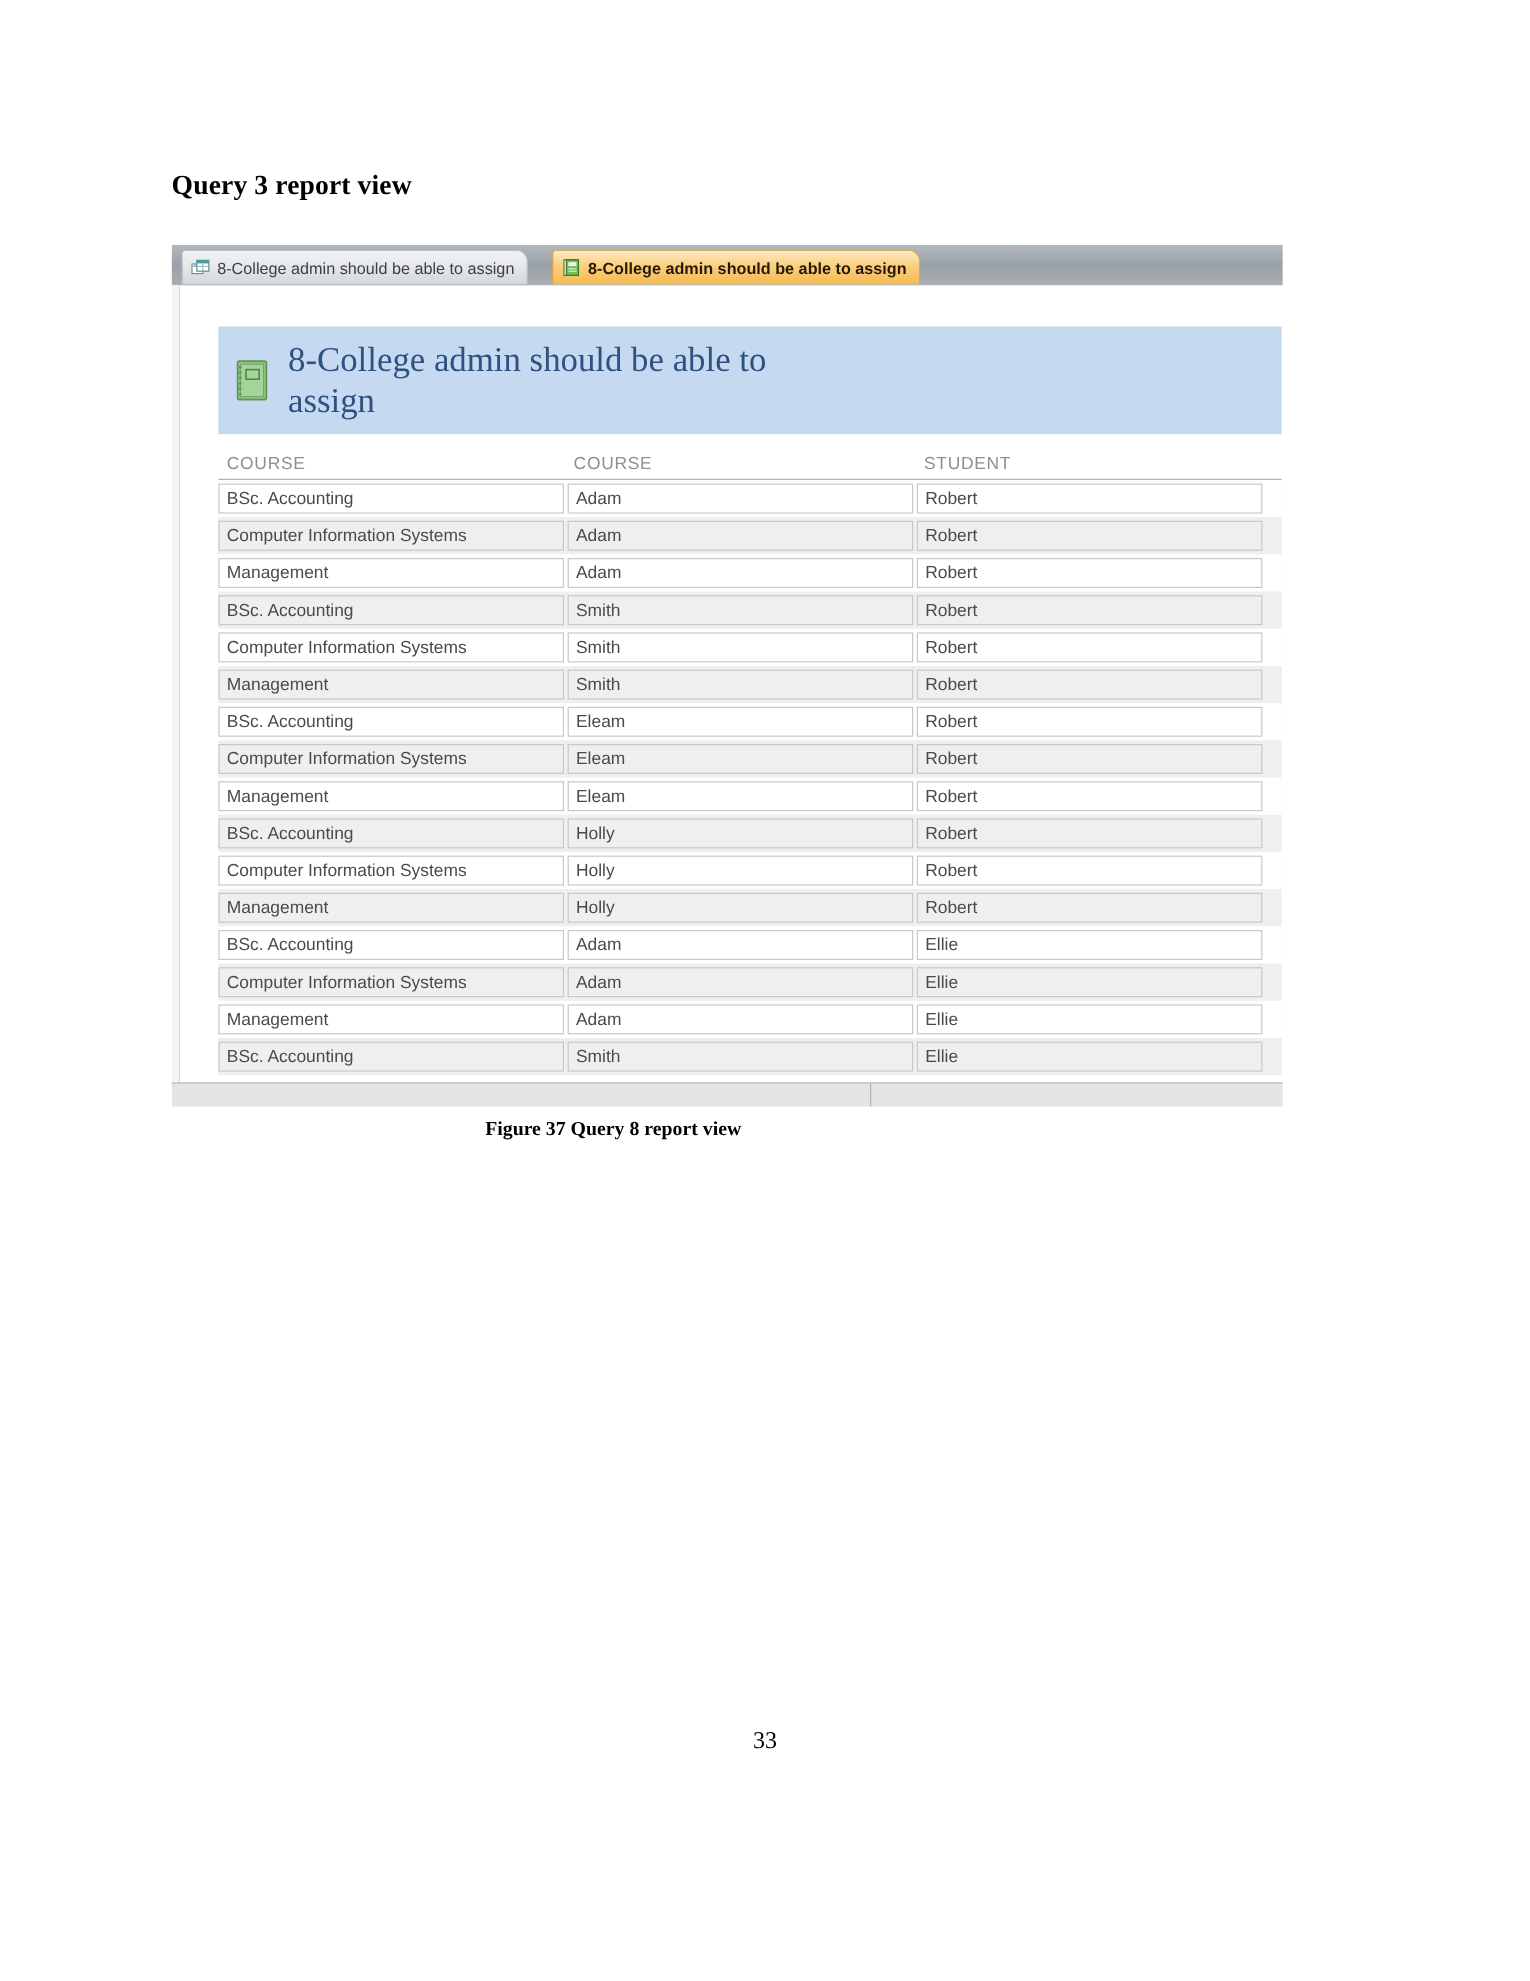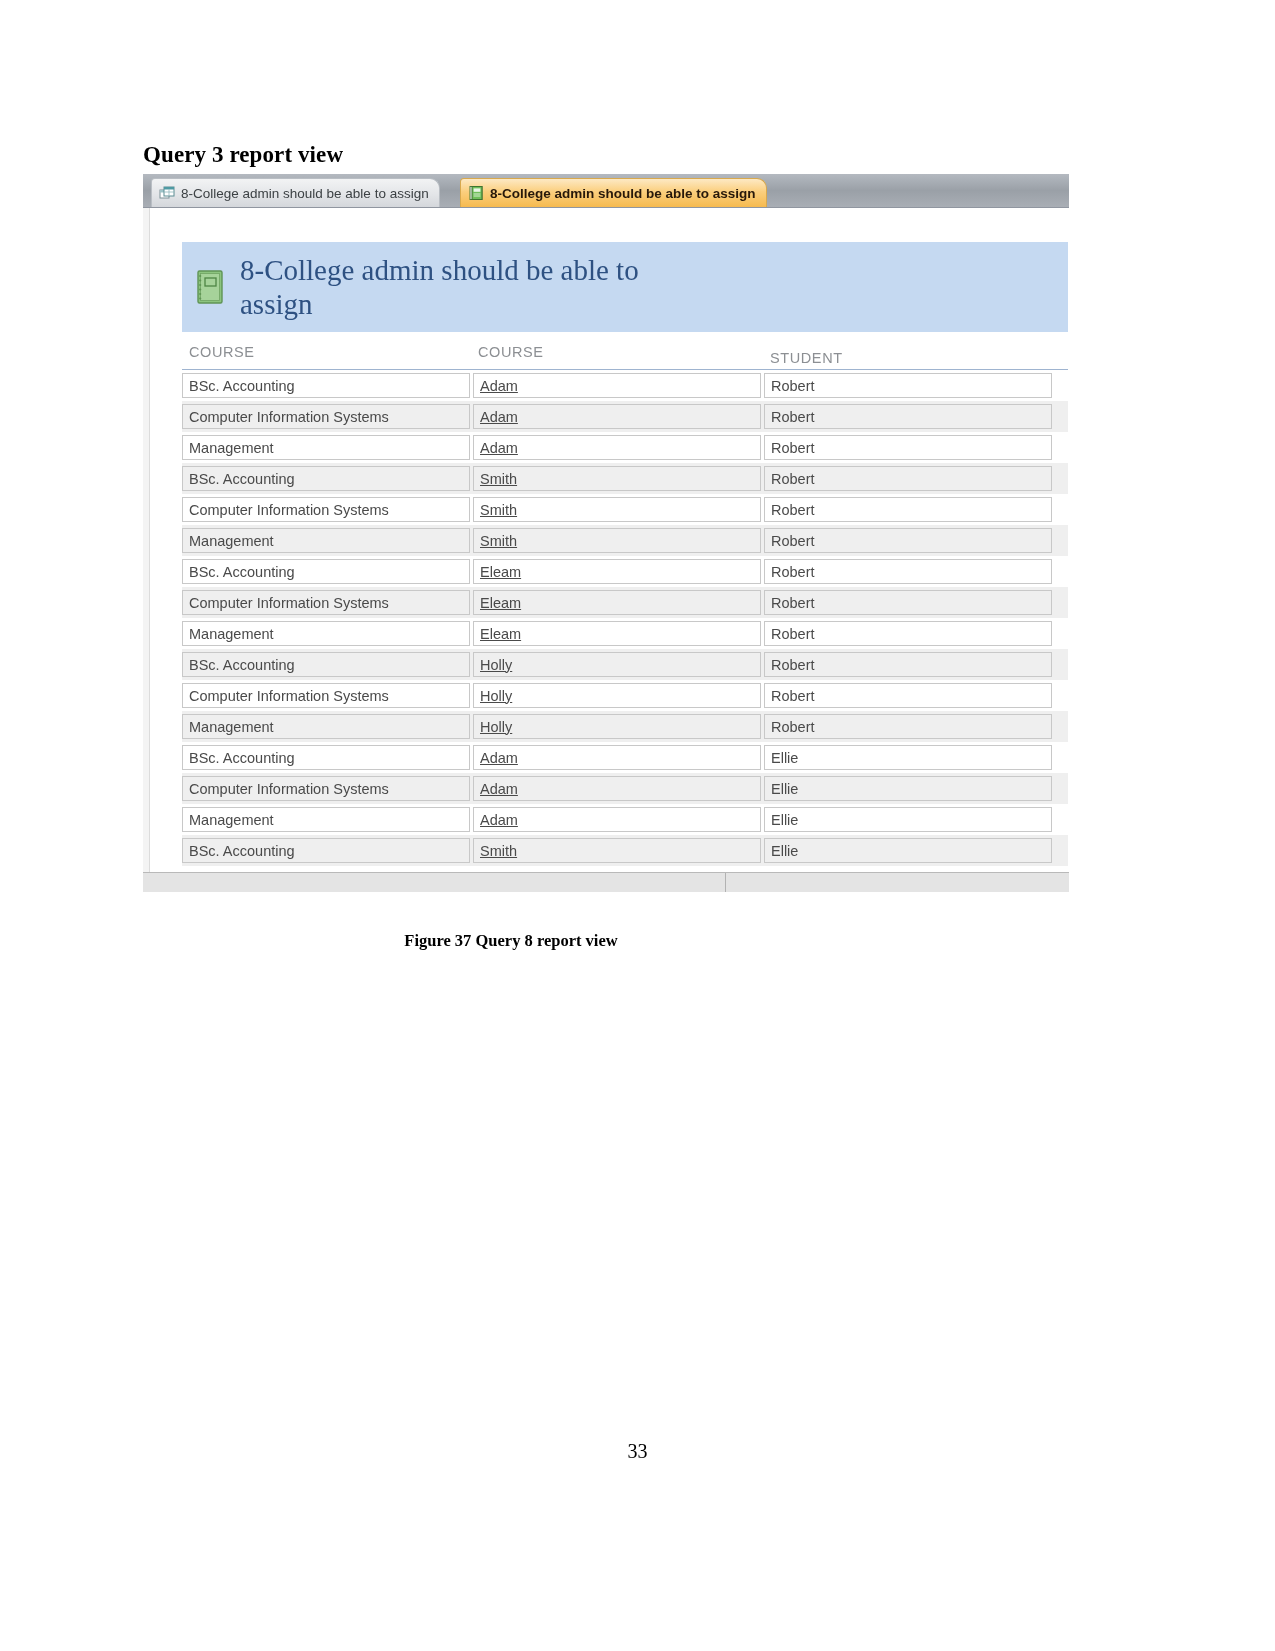--- a/index.html
+++ b/index.html
@@ -24,21 +24,21 @@
     font-size: 23px;
     font-weight: bold;
     color: #000000;
     letter-spacing: 0.1px;
   }
 
   
   .shot {
     position: absolute;
     left: 143px;
-    top: 174px;
+    top: 204px;
     width: 926px;
     height: 718px;
     background: #ffffff;
     overflow: hidden;
   }
 
   
   .tabstrip {
     position: relative;
     height: 33px;
@@ -125,21 +125,21 @@
     font-family: "Liberation Serif", serif;
     font-size: 29px;
     color: #2e5182;
     line-height: 1.18;
     max-width: 470px;
   }
 
   
   .col-head {
     display: flex;
-    align-items: center;
+    align-items: flex-end;
     height: 38px;
     padding-top: 6px;
     box-sizing: border-box;
     border-bottom: 1px solid #9fb4d0;
     background: #fff;
   }
   .col-head > div {
     font-family: "Liberation Sans", sans-serif;
     font-size: 14.5px;
     color: #8c8f93;
@@ -168,21 +168,21 @@
     align-items: center;
     padding-left: 6px;
     margin-right: 3px;
     font-family: "Liberation Sans", sans-serif;
     font-size: 14.5px;
     color: #4a4a4a;
     overflow: hidden;
     white-space: nowrap;
   }
   .cell.w1 { width: 288px; }
-  .cell.w2 { width: 288px; text-decoration: underline; }
+  .cell.w2 { width: 288px; }
   .cell.w3 { width: 288px; margin-right: 0; }
 
   
   .report-footer {
     position: absolute;
     left: 0;
     right: 0;
     bottom: 0;
     height: 20px;
     background: #e4e4e4;

